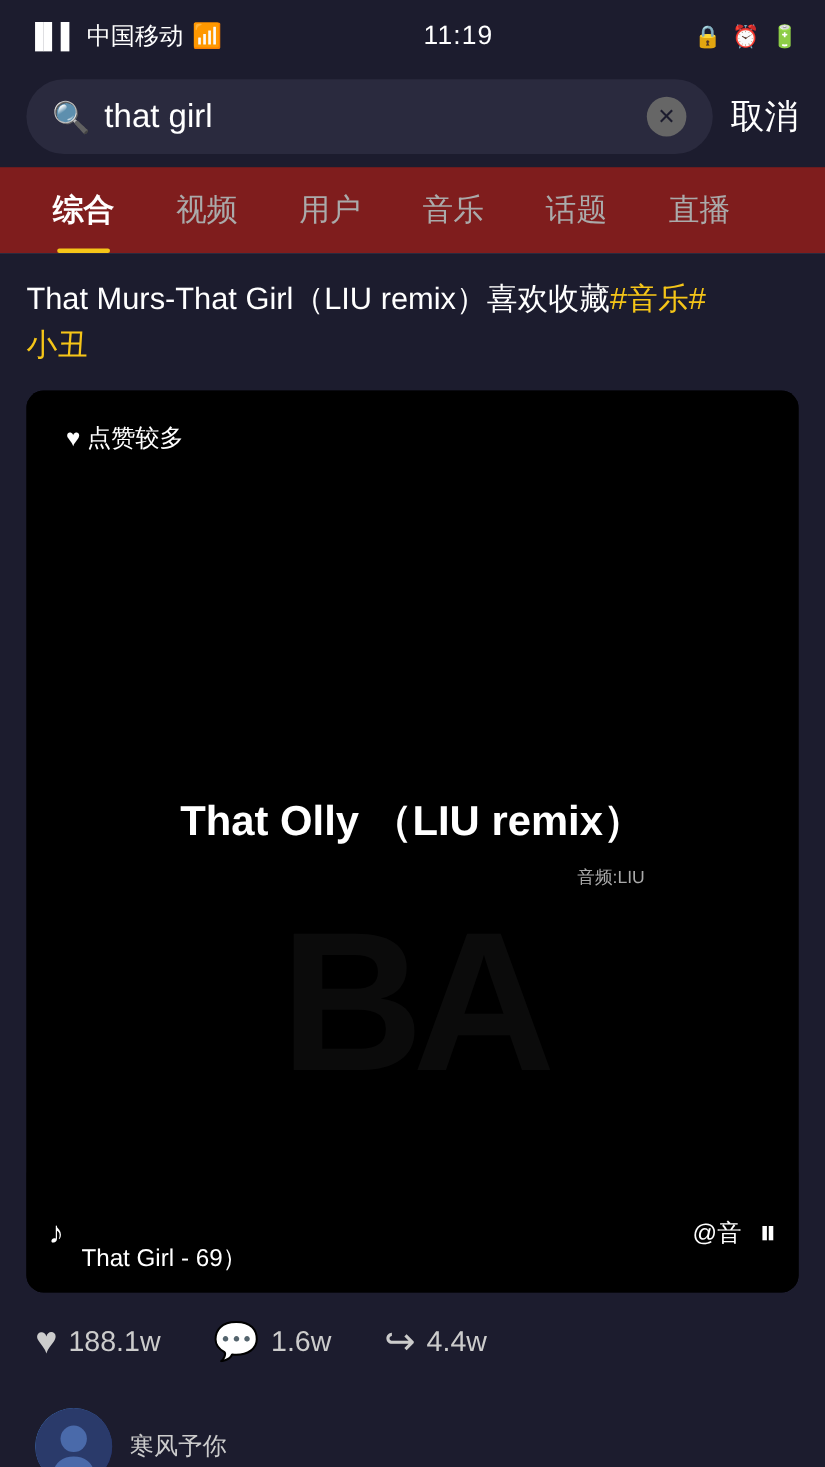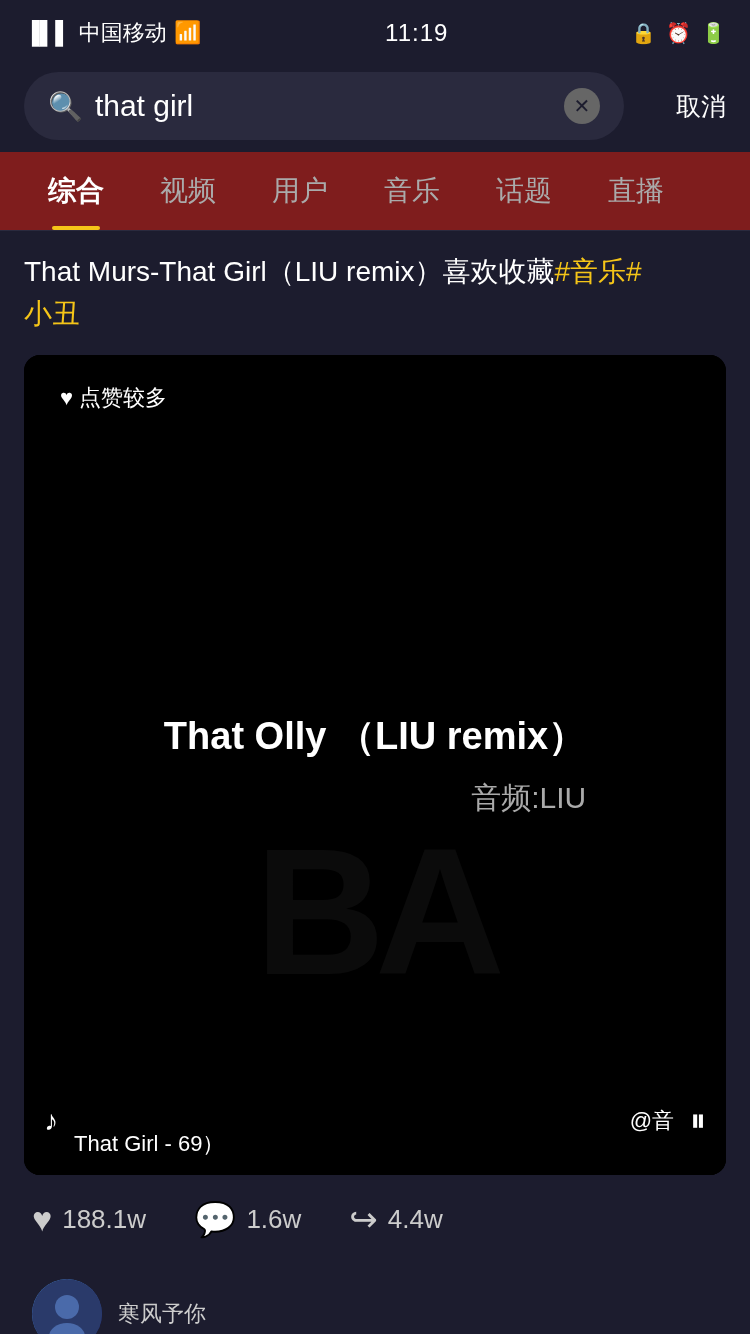--- a/index.html
+++ b/index.html
@@ -51,21 +51,21 @@
       background: #666;
       border-radius: 50%;
       width: 36px;
       height: 36px;
       display: flex;
       align-items: center;
       justify-content: center;
       font-size: 20px;
       color: #1c1c2e;
     }
-    .cancel-btn { font-size: 25px; color: #fff; white-space: nowrap; margin-left: 36px; }
+    .cancel-btn { font-size: 31px; color: #fff; white-space: nowrap; }
 
     
     .tab-bar {
       background: #7f1d1d;
       display: flex;
       align-items: center;
       padding: 0 20px;
       border-bottom: 1px solid #2a2a3e;
       overflow-x: auto;
     }
@@ -149,21 +149,21 @@
       z-index: 2;
     }
     .video-main-title {
       font-size: 38px;
       font-weight: 700;
       color: #fff;
       margin-bottom: 16px;
       white-space: nowrap;
     }
     .video-audio-credit {
-      font-size: 30px;
+      font-size: 16px;
       color: #aaa;
       text-align: right;
     }
     .hot-badge {
       position: absolute;
       top: 20px;
       left: 20px;
       background: rgba(0,0,0,0.6);
       color: #fff;
       font-size: 22px;

